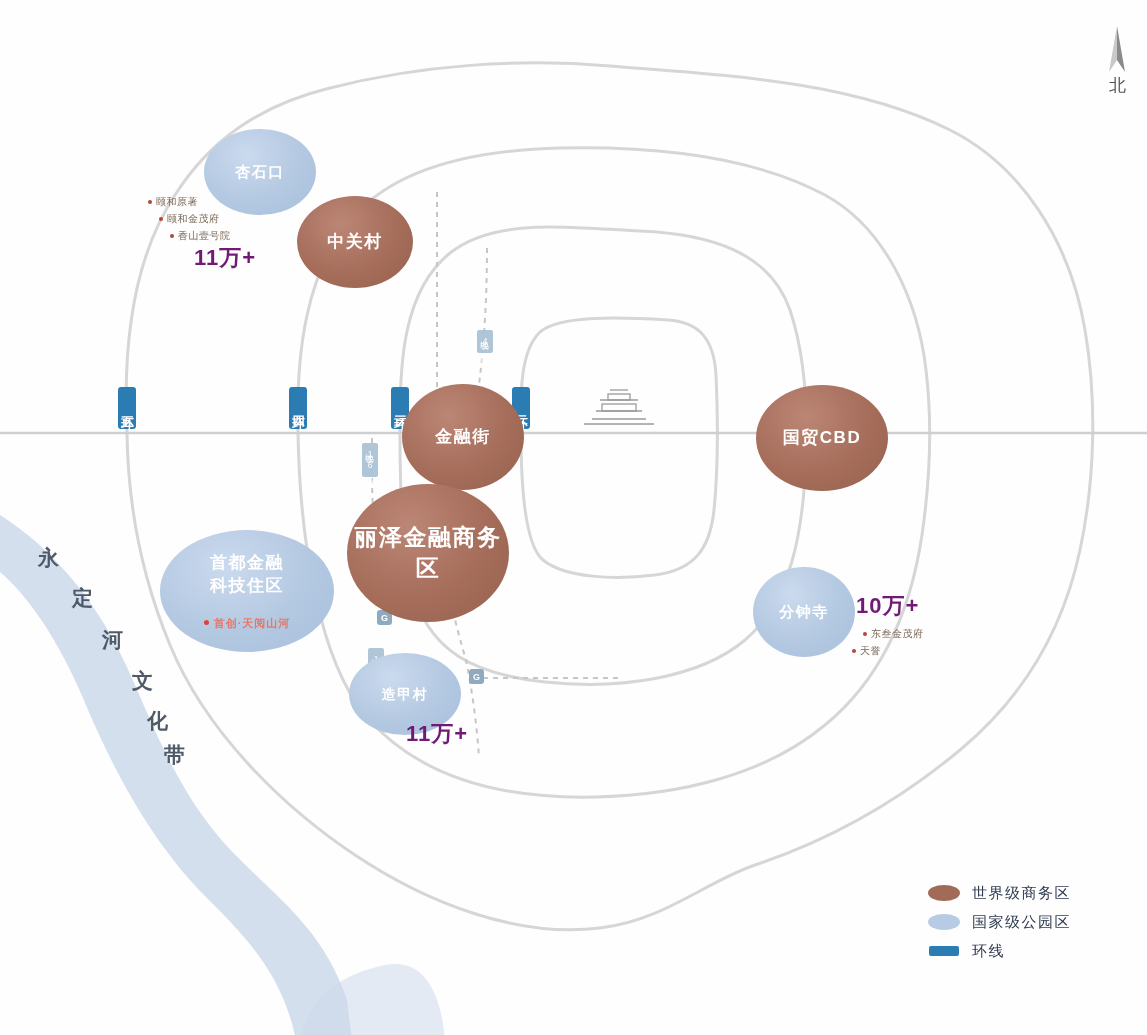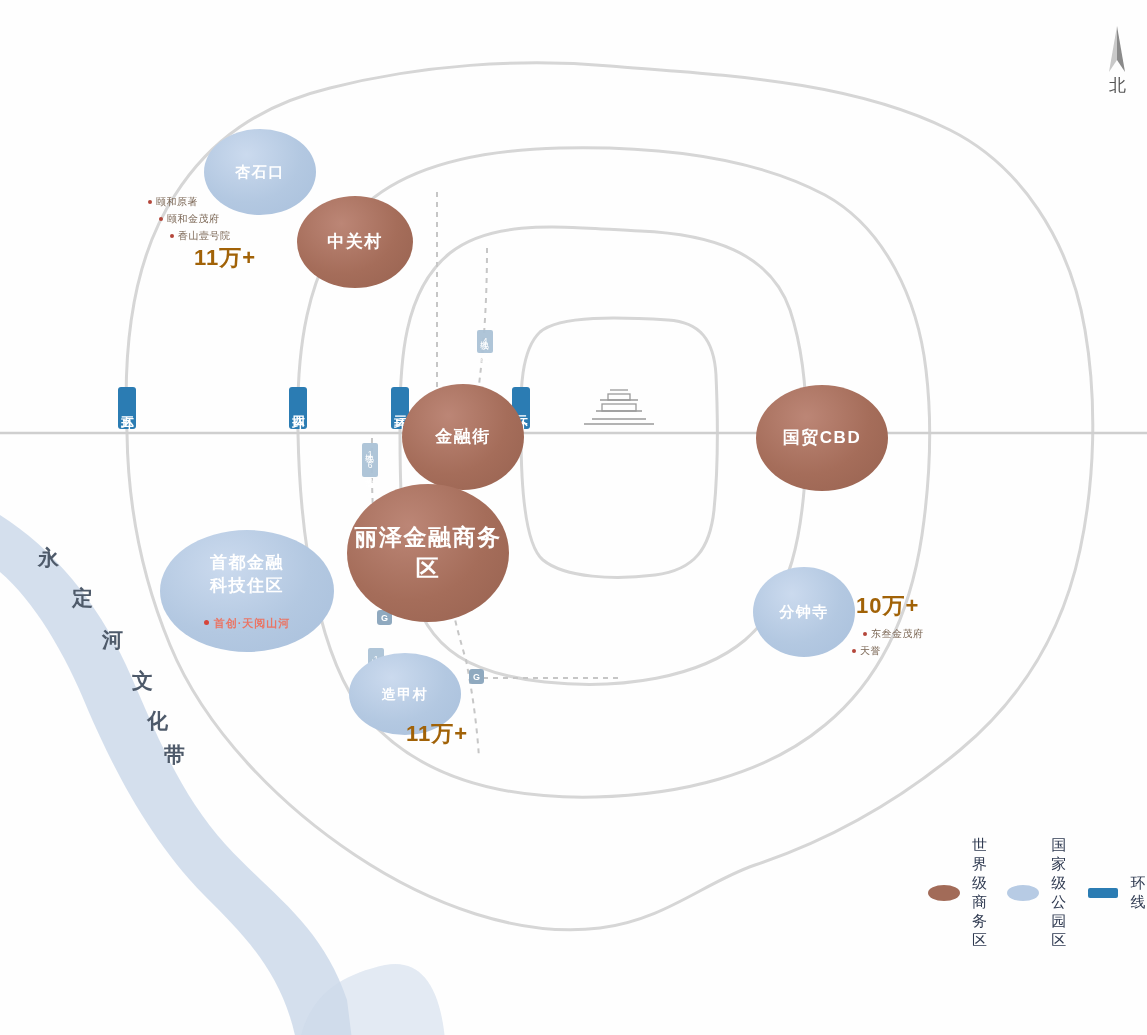--- a/index.html
+++ b/index.html
@@ -10,21 +10,21 @@
   #map-svg{position:absolute;left:0;top:0;}
 
   .bubble{
     position:absolute;border-radius:50%;
     display:flex;flex-direction:column;align-items:center;justify-content:center;
     color:#fff;font-weight:600;letter-spacing:1.5px;text-align:center;line-height:1.35;
   }
   .bubble.business{background:radial-gradient(ellipse at 38% 30%, #bc8676 0%, #a56d5a 55%, #976250 100%);}
   .bubble.park{background:radial-gradient(ellipse at 38% 30%, #cbdaee 0%, #b3c8e1 55%, #a9c0dc 100%);}
 
-  .price{position:absolute;color:#a16207;font-weight:700;font-size:22px;letter-spacing:1px;}
+  .price{position:absolute;color:#701a75;font-weight:700;font-size:22px;letter-spacing:1px;}
 
   .ring-badge{
     position:absolute;width:18px;height:42px;background:#2b7cb3;border-radius:3px;
     color:#fff;display:flex;align-items:center;justify-content:center;
     writing-mode:vertical-rl;text-orientation:upright;
     font-size:12.5px;font-weight:600;letter-spacing:2px;
   }
 
   .metro-badge{
     position:absolute;background:#abc2d6;border-radius:2px;color:#fff;
@@ -43,21 +43,21 @@
   .indent1{margin-left:11px;} .indent2{margin-left:22px;}
 
   .proj-inline{display:flex;align-items:center;font-size:11px;color:#ea7565;font-weight:600;margin-top:18px;letter-spacing:1px;}
   .proj-inline .dot{width:5px;height:5px;border-radius:50%;background:#d6453a;margin-right:5px;flex:none;}
 
   .river-char{
     position:absolute;font-family:"Liberation Serif",serif;
     font-size:21px;color:#4e5a6a;font-weight:700;
   }
 
-  .legend{position:absolute;left:928px;top:884px;display:flex;flex-direction:row;gap:11px;}
+  .legend{position:absolute;left:928px;top:884px;display:flex;flex-direction:column;gap:11px;}
   .legend-row{display:flex;align-items:center;height:18px;}
   .sw{width:32px;height:16px;border-radius:50%;margin-right:12px;flex:none;}
   .sw.business{background:#a26b58;}
   .sw.park{background:#b7cbe4;}
   .sw.ring{width:30px;height:10px;border-radius:2px;background:#2b7cb3;margin:3px 13px 3px 1px;}
   .legend-label{font-size:15px;color:#2e3950;letter-spacing:1.5px;}
 
   .north-label{position:absolute;left:1109px;top:74px;font-size:17px;color:#555;letter-spacing:1px;}
 </style>
 </head>

